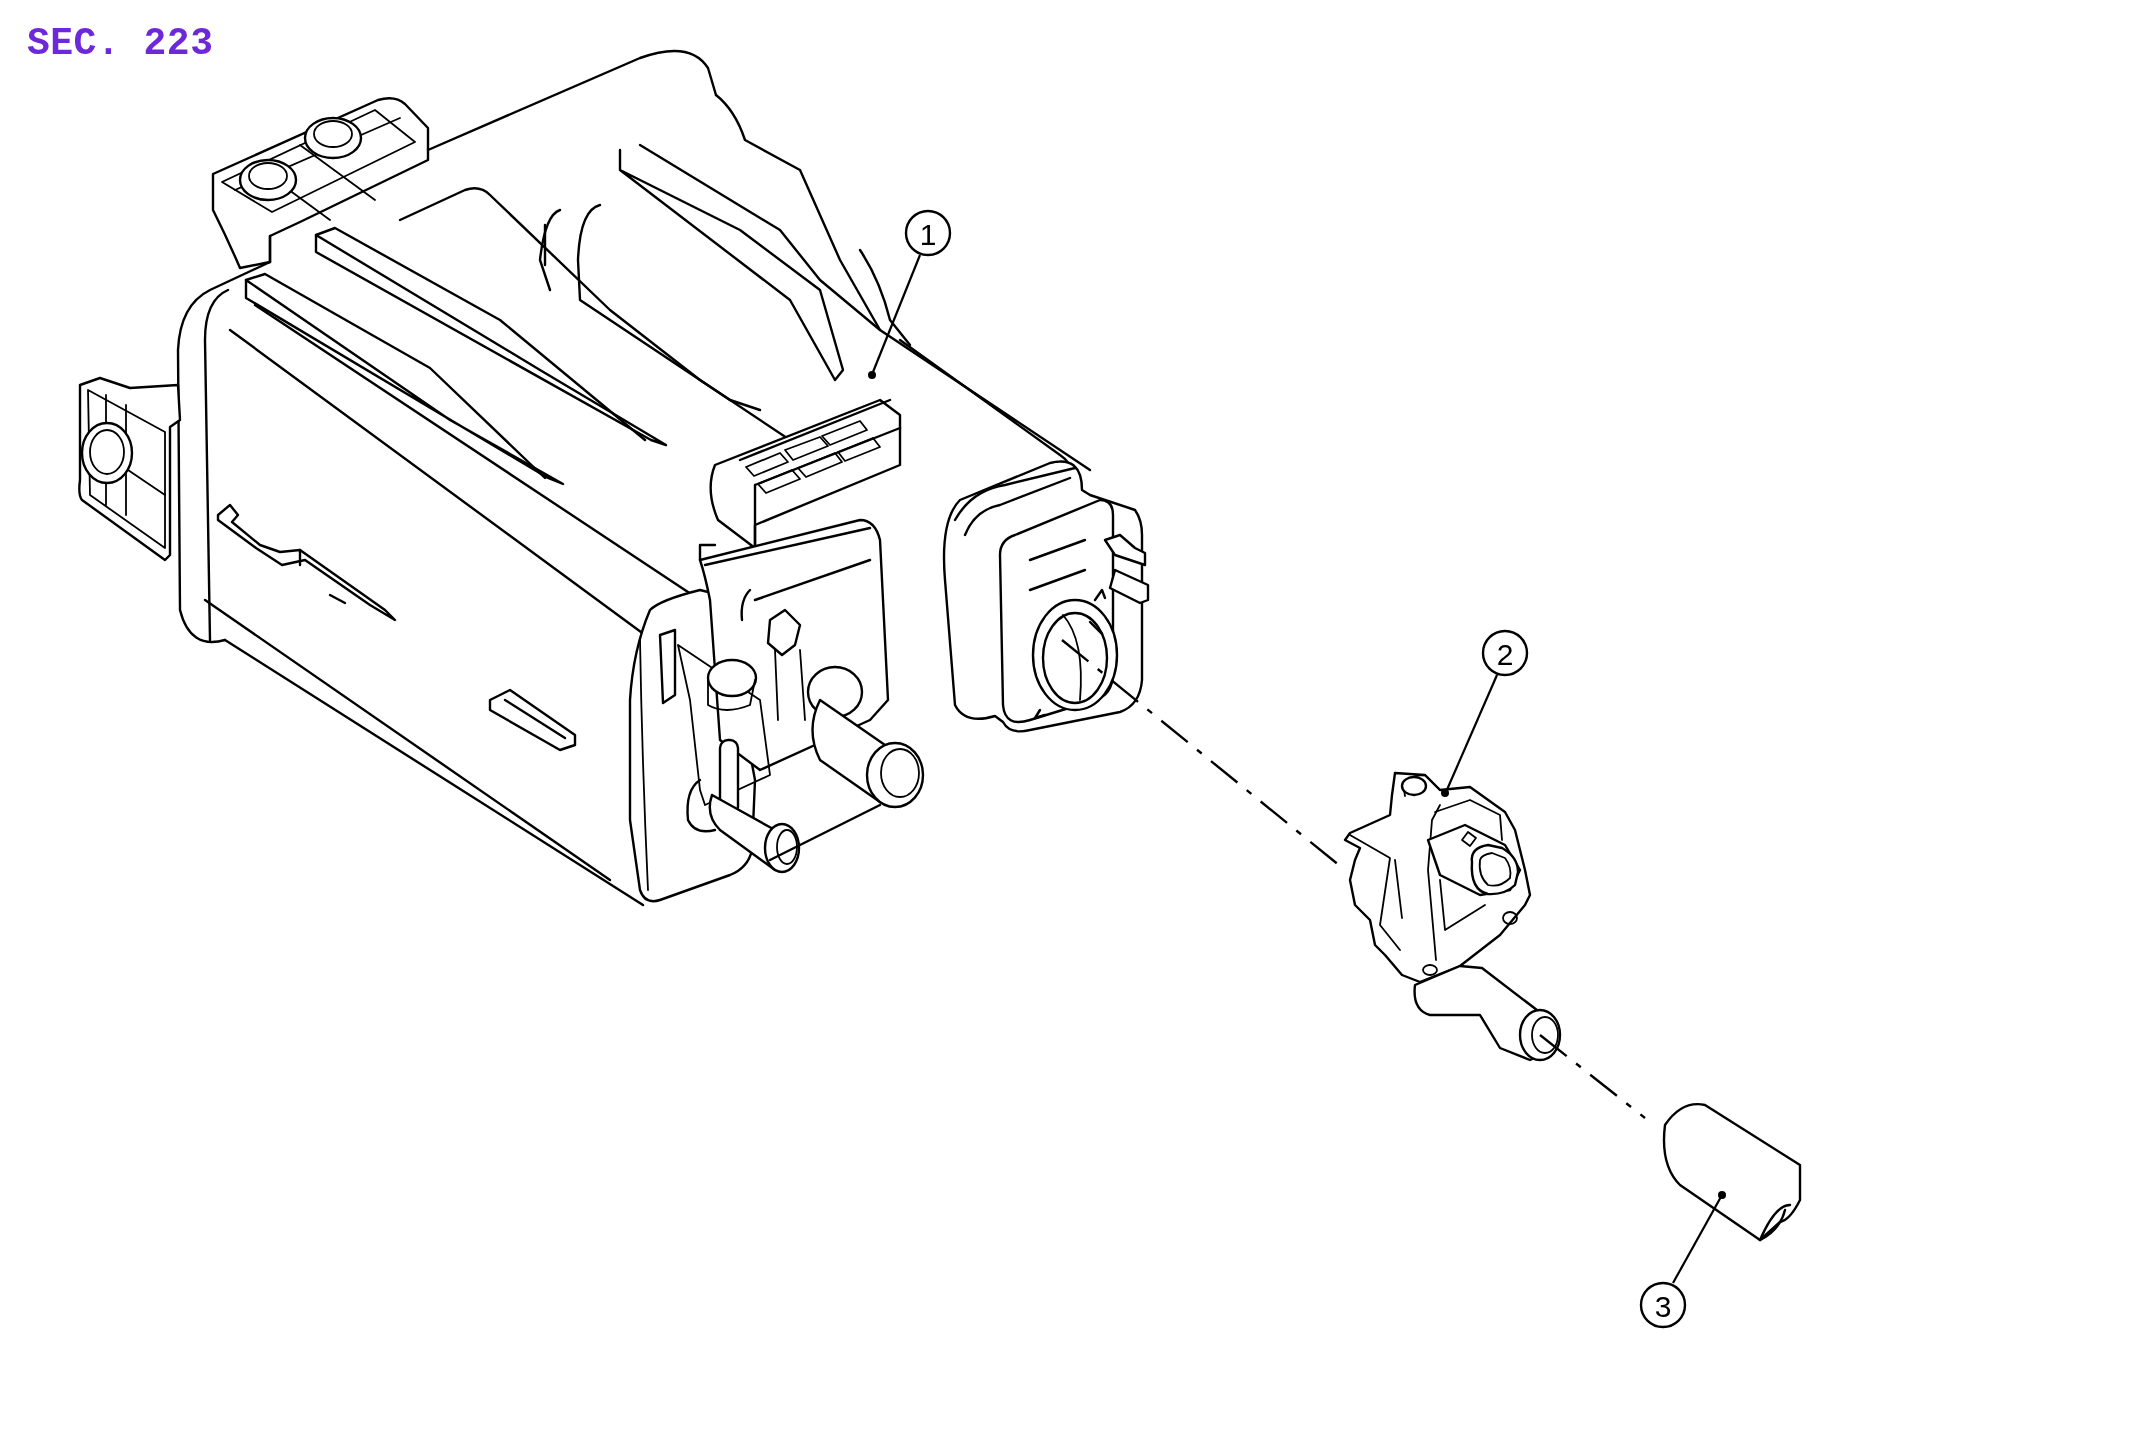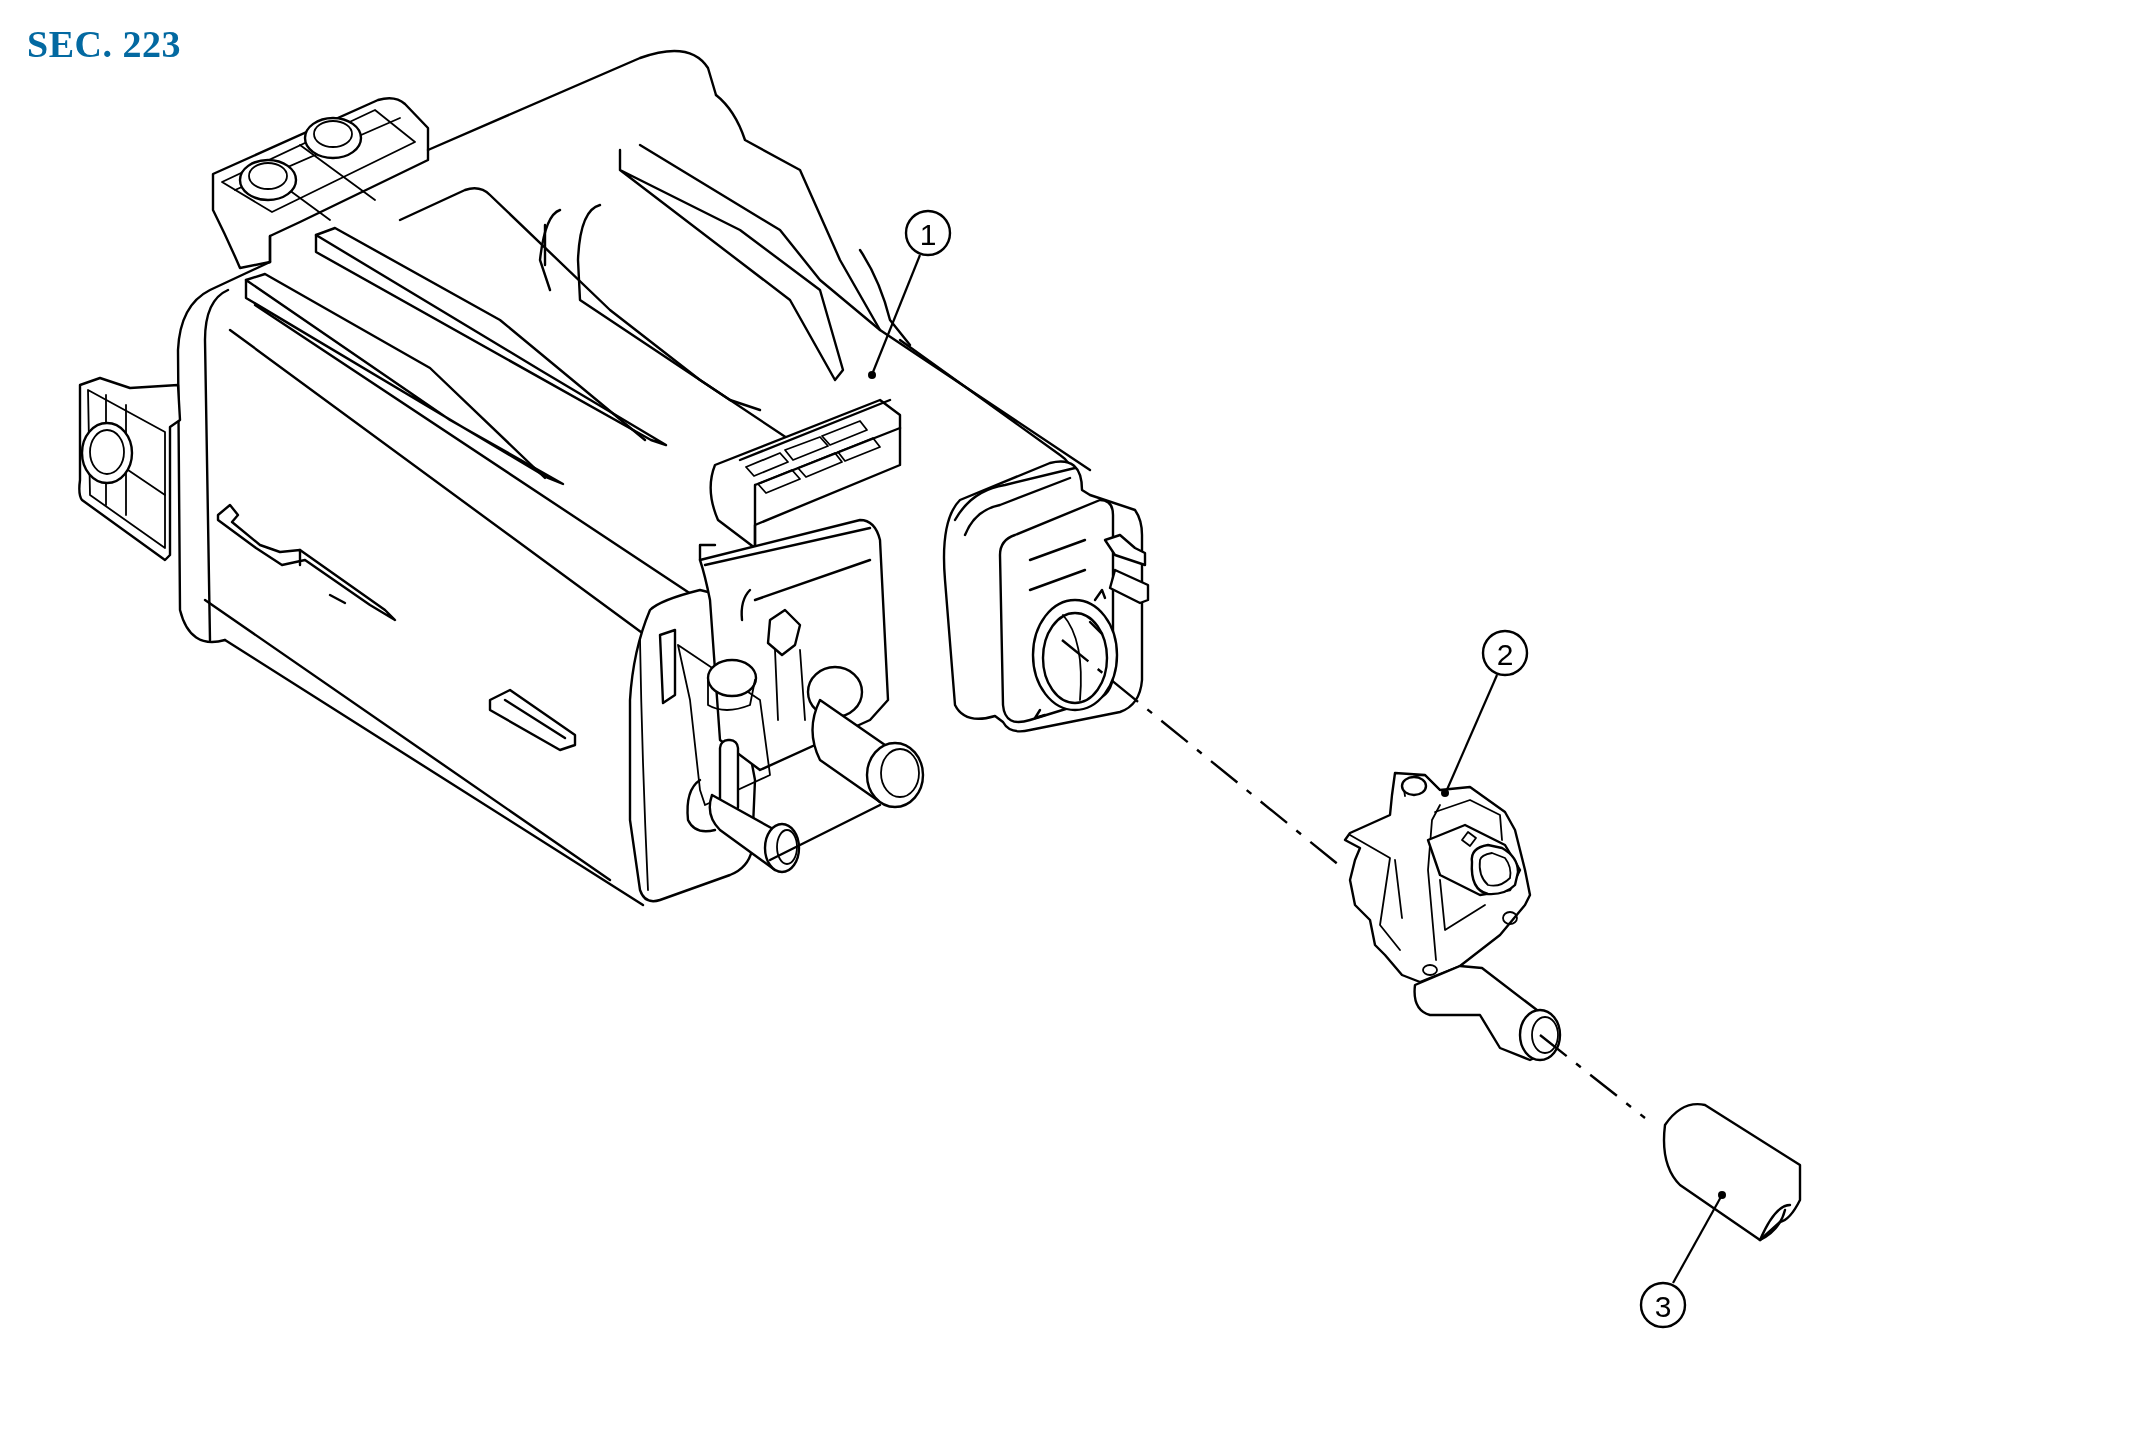--- a/index.html
+++ b/index.html
@@ -1,17 +1,17 @@
 <!DOCTYPE html>
 <html><head>
 <meta charset="utf-8">
 <style>
   html, body { margin: 0; padding: 0; background: #ffffff; }
   body { width: 2130px; height: 1445px; position: relative; overflow: hidden; font-family: "Liberation Sans", sans-serif; }
-  .sec-title { position: absolute; left: 27px; top: 22px; font-family: Liberation Serif, serif; font-weight: bold; font-size: 38px; color: #0369a1; letter-spacing: 0.5px; }
+  .sec-title { position: absolute; left: 27px; top: 22px; font-family: Liberation Mono, monospace; font-weight: bold; font-size: 38px; color: #6d28d9; letter-spacing: 0.5px; }
   svg.diagram { position: absolute; left: 0; top: 0; }
   .ln { fill: none; stroke: #000; stroke-width: 2.4; stroke-linejoin: round; stroke-linecap: round; }
   .fl { fill: #fff; stroke: #000; stroke-width: 2.4; stroke-linejoin: round; }
   .thin { fill: none; stroke: #000; stroke-width: 1.8; stroke-linejoin: round; stroke-linecap: round; }
   .dash { fill: none; stroke: #000; stroke-width: 2.4; stroke-dasharray: 34 12 6 12; }
   .leader { fill: none; stroke: #000; stroke-width: 2.2; }
   .dot { fill: #000; }
   .callout-circle { fill: #fff; stroke: #000; stroke-width: 2.4; }
   .callout-text { font-family: "Liberation Sans", sans-serif; font-size: 30px; text-anchor: middle; dominant-baseline: central; fill: #000; }
 </style>

